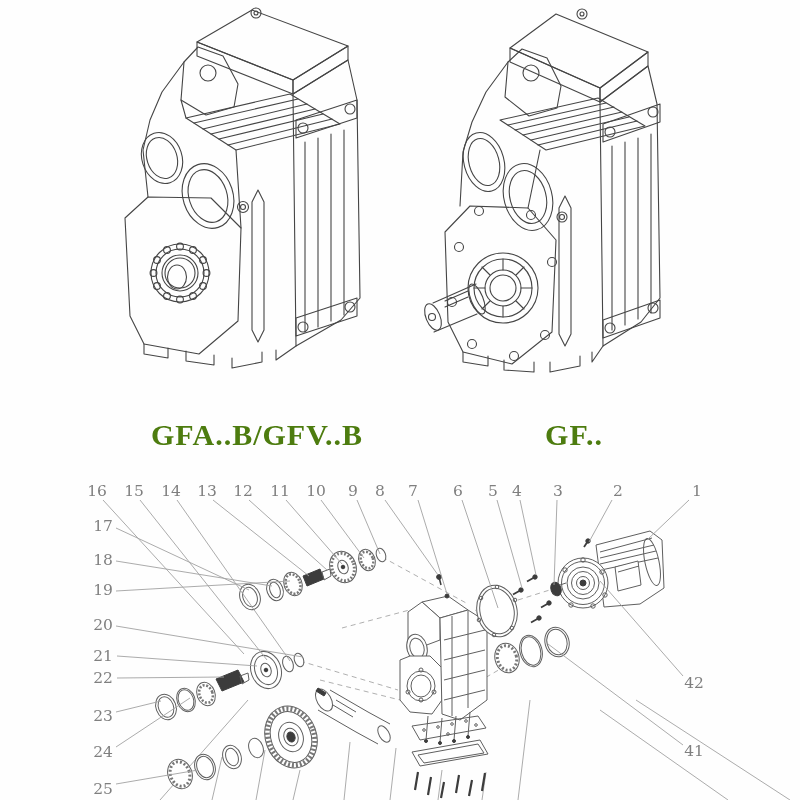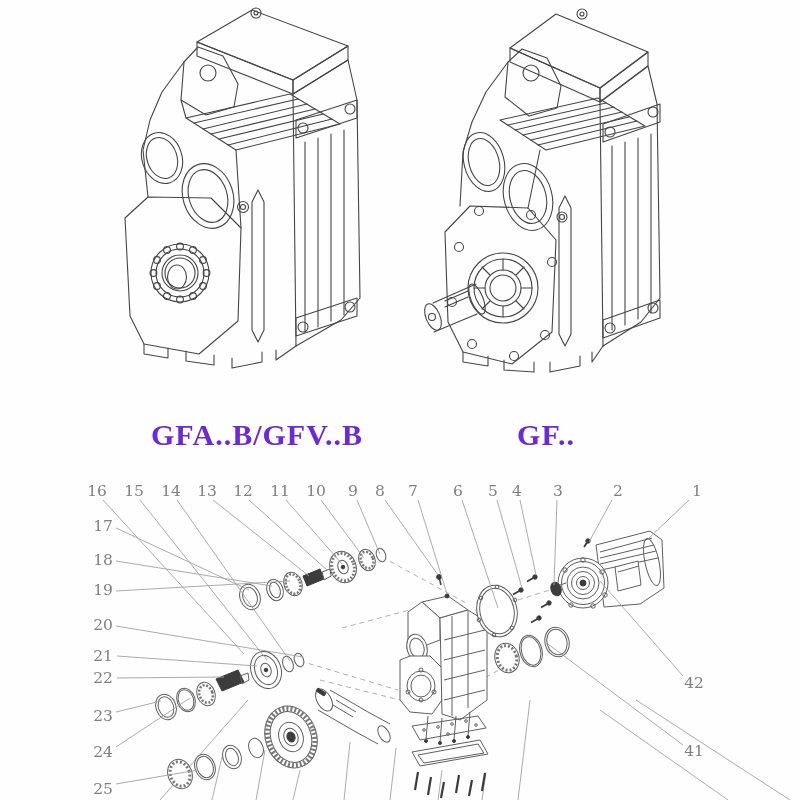--- a/index.html
+++ b/index.html
@@ -9,21 +9,21 @@
   .draw{stroke:#454545;stroke-width:1.1;fill:none;stroke-linejoin:round;stroke-linecap:round;}
   .part{stroke:#5f5f5f;stroke-width:1;fill:#ffffff;stroke-linejoin:round;}
   .part-n{stroke:#5f5f5f;stroke-width:1;fill:none;}
   .dark{fill:#3c3c3c;stroke:#3c3c3c;stroke-width:1;}
   .teeth{fill:none;stroke:#787878;}
   .leader{stroke:#a2a2a2;stroke-width:0.9;fill:none;}
   .dashed{stroke:#9a9a9a;stroke-width:0.8;fill:none;stroke-dasharray:5 4;}
   .callout{font-family:"DejaVu Serif","Liberation Serif",serif;font-size:15.5px;fill:#7f7f7f;
            text-anchor:middle;dominant-baseline:central;}
   .model-label{position:absolute;top:418px;transform:translateX(-50%);
-               font-weight:700;font-size:30px;color:#6d28d9;letter-spacing:1px;white-space:nowrap;}
+               font-weight:700;font-size:30px;color:#4d7c0f;letter-spacing:1px;white-space:nowrap;}
 </style>
 </head>
 <body>
 
 <div class="page">
 
   <svg style="left:95px;top:0;width:300px;height:390px" viewBox="95 0 300 390">
     <g class="draw">
 
       <path d="M197,42 L252,10 L348,46 L293,80 Z"></path>
@@ -144,21 +144,21 @@
       <path d="M612,146 L612,330 M625,142 L625,325 M638,138 L638,319 M651,134 L651,313"></path>
       <path d="M603,320 L660,300 L660,318 L603,338 Z"></path>
       <circle cx="610" cy="328" r="5"></circle>
         <circle cx="653" cy="308" r="5"></circle>
 
       <path d="M463,352 L463,362 L488,366 L488,356 M504,360 L504,370 L534,372 L534,362 M550,362 L550,372 L580,366 L580,356 M592,352 L592,362 L603,346"></path>
     </g>
   </svg>
 
   <div class="model-label" style="left:257px">GFA..B/GFV..B</div>
-  <div class="model-label" style="left:546px">GF..</div>
+  <div class="model-label" style="left:574px">GF..</div>
 
   <svg style="left:60px;top:465px;width:740px;height:335px" viewBox="60 465 740 335">
 
     <g class="dashed">
       <path d="M382,557 L468,604 M342,628 L432,604 M300,661 L398,690 M320,680 L400,700"></path>
       <path d="M447,700 L502,668 M518,600 L556,588 M445,630 L476,610"></path>
     </g>
 
     <g class="leader">
       <path d="M222,757 L212,800 M265,750 L256,800 M300,770 L293,800 M350,742 L344,800 M396,748 L390,800 M442,770 L438,800 M486,772 L482,800 M530,700 L518,800"></path>

